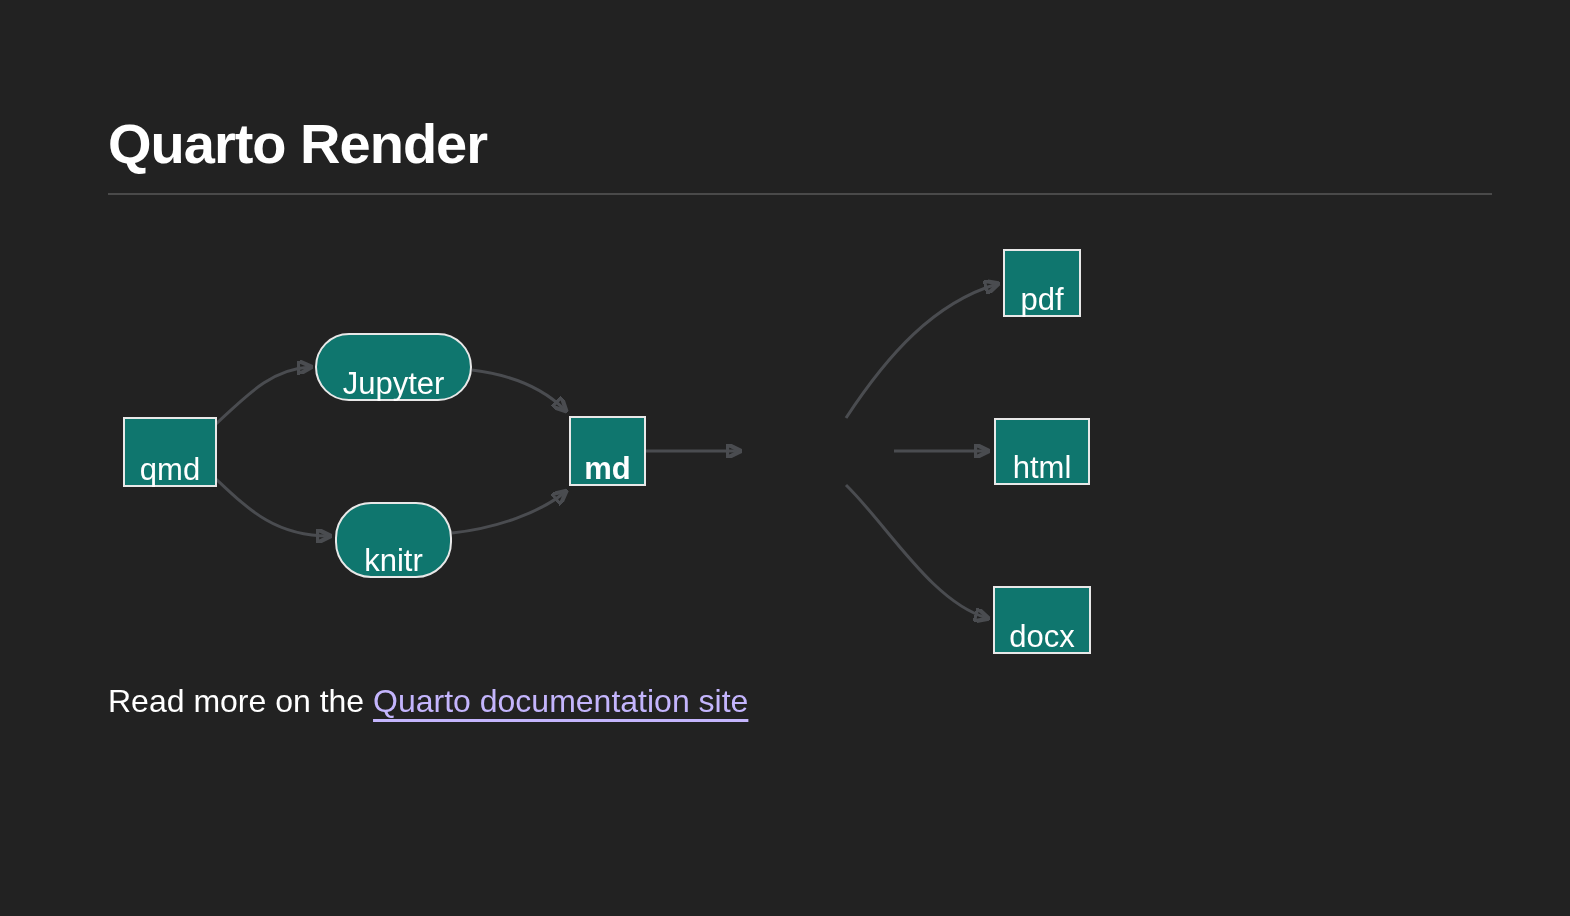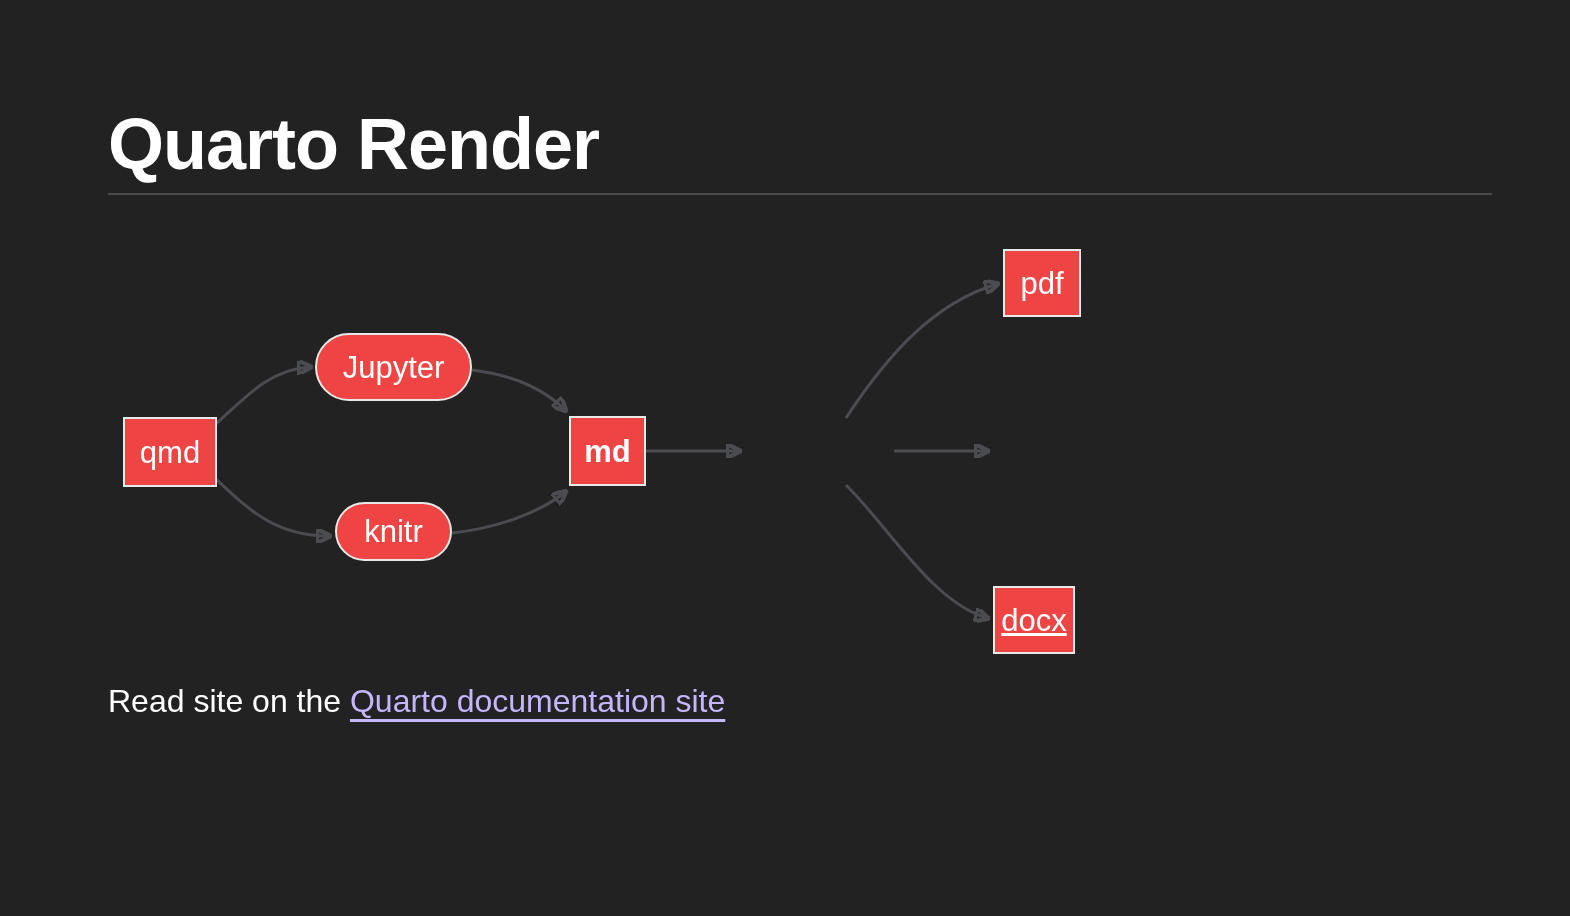--- a/index.html
+++ b/index.html
@@ -12,21 +12,21 @@
     position: relative;
     background: #222222;
     font-family: "Liberation Sans", "DejaVu Sans", sans-serif;
     overflow: hidden;
   }
   .page-title {
     position: absolute;
     left: 108px;
     top: 111px;
     margin: 0;
-    font-size: 72px;
+    font-size: 56px;
     line-height: 66px;
     font-weight: 600;
     letter-spacing: -1px;
     color: #ffffff;
     white-space: nowrap;
   }
   .title-divider {
     position: absolute;
     left: 108px;
     top: 193px;
@@ -50,25 +50,25 @@
     pointer-events: none;
   }
   .edges path {
     fill: none;
     stroke: #4a4c50;
     stroke-width: 3px;
   }
   .node {
     position: absolute;
     box-sizing: border-box;
-    background: #ef4444;
+    background: #0f766e;
     border: 2px solid #e8e8e8;
     color: #ffffff;
     display: flex;
-    align-items: center;
+    align-items: flex-end;
     justify-content: center;
     font-size: 31px;
     line-height: 1;
     white-space: nowrap;
   }
   .node.stadium { border-radius: 36px; }
 
   .read-more {
     position: absolute;
     left: 108px;
@@ -115,35 +115,38 @@
     </svg>
 
     <div class="node rect" style="left:123px; top:417px; width:94px; height:70px;">
       <span>qmd</span>
     </div>
 
     <div class="node stadium" style="left:315px; top:333px; width:157px; height:68px;">
       <span>Jupyter</span>
     </div>
 
-    <div class="node stadium" style="left:335px; top:502px; width:117px; height:59px;">
+    <div class="node stadium" style="left:335px; top:502px; width:117px; height:76px;">
       <span>knitr</span>
     </div>
 
     <div class="node rect" style="left:569px; top:416px; width:77px; height:70px;font-weight:bold;">
       <span>md</span>
     </div>
 
 
     <div class="node rect" style="left:1003px; top:249px; width:78px; height:68px;">
       <span>pdf</span>
     </div>
 
+    <div class="node rect" style="left:994px; top:418px; width:96px; height:67px;">
+      <span>html</span>
+    </div>
 
-    <div class="node rect" style="left:993px; top:586px; width:82px; height:68px;text-decoration:underline;">
+    <div class="node rect" style="left:993px; top:586px; width:98px; height:68px;">
       <span>docx</span>
     </div>
 
   </div>
 
-  <p class="read-more"><span>Read site on the </span><a href="#">Quarto documentation site</a></p>
+  <p class="read-more"><span>Read more on the </span><a href="#">Quarto documentation site</a></p>
 
 </main>
 
 </body></html>

